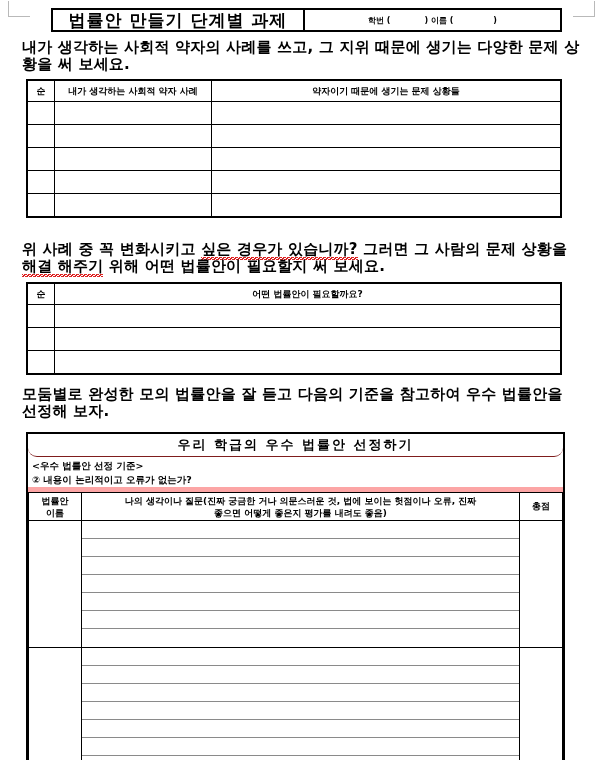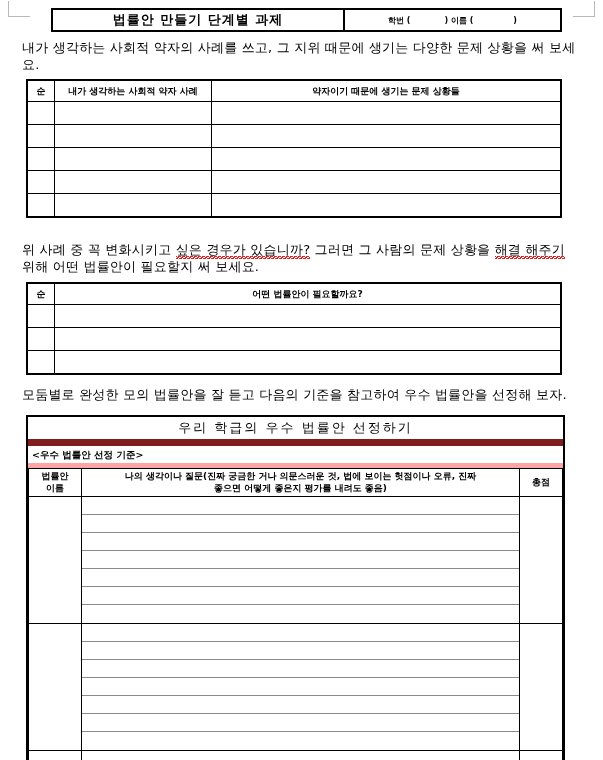--- a/index.html
+++ b/index.html
@@ -54,45 +54,45 @@
   
   .titlebar {
     display: flex;
     width: 511px;
     border: 2px solid #000;
     box-sizing: border-box;
     height: 24px;
     margin-left: 29px;
   }
   .titlebar .t-main {
-    width: 292px;
+    width: 252px;
     border-right: 2px solid #000;
     box-sizing: border-box;
     display: flex;
     align-items: center;
     justify-content: center;
-    font-size: 13px;
+    font-size: 17px;
     font-weight: bold;
     letter-spacing: 1px;
   }
   .titlebar .t-info {
     flex: 1;
     display: flex;
     align-items: center;
     justify-content: center;
     font-size: 8px;
     font-weight: bold;
   }
   .t-info .gap { display: inline-block; width: 34px; }
   .t-info .gap2 { display: inline-block; width: 40px; }
 
   
   .para {
-    font-size: 13px;
-    font-weight: normal;
+    font-size: 15px;
+    font-weight: bold;
     line-height: 17px;
     margin: 7px 0 6px 0;
     letter-spacing: 0.2px;
   }
   .para.p2 { width: 556px; margin-top: 23px; margin-bottom: 7px; }
   .para.p3 { margin-top: 11px; margin-bottom: 12px; }
 
   .sp { text-decoration: none; }
   .sp u {
     text-decoration: none;
@@ -137,27 +137,28 @@
 
   
   .select-box {
     width: 539px;
     margin-left: 4px;
     border: 2px solid #000;
     box-sizing: border-box;
   }
   .select-title {
     height: 22px;
-    border-bottom: 7px solid #7f1d1d;
+    border-bottom: 1px solid #7f1d1d;
     display: flex;
     align-items: center;
     justify-content: center;
     font-size: 13px;
-    font-weight: normal;
+    font-weight: bold;
     letter-spacing: 2px;
+    border-radius: 9px;
   }
   .criteria {
     padding: 2px 0 1px 4px;
     font-size: 9.5px;
     font-weight: bold;
     line-height: 13.5px;
     border-bottom: 5px solid #fca5a5;
   }
   .criteria div { white-space: nowrap; }
 
@@ -285,20 +286,21 @@
       </tbody>
     </table>
 
     <div class="para p3">모둠별로 완성한 모의 법률안을 잘 듣고 다음의 기준을 참고하여 우수 법률안을 선정해 보자.</div>
 
     <div class="select-box">
       <div class="select-title">우리 학급의 우수 법률안 선정하기</div>
 
       <div class="criteria">
         <div>&lt;우수 법률안 선정 기준&gt;</div>
+        <div>② 내용이 논리적이고 오류가 없는가?</div>
       </div>
 
       <table class="score">
         <tbody>
             <tr>
           <td class="col-name hdr-name">
             <div>법률안</div>
             <div>이름</div>
           </td>
           <td class="hdr-memo">

